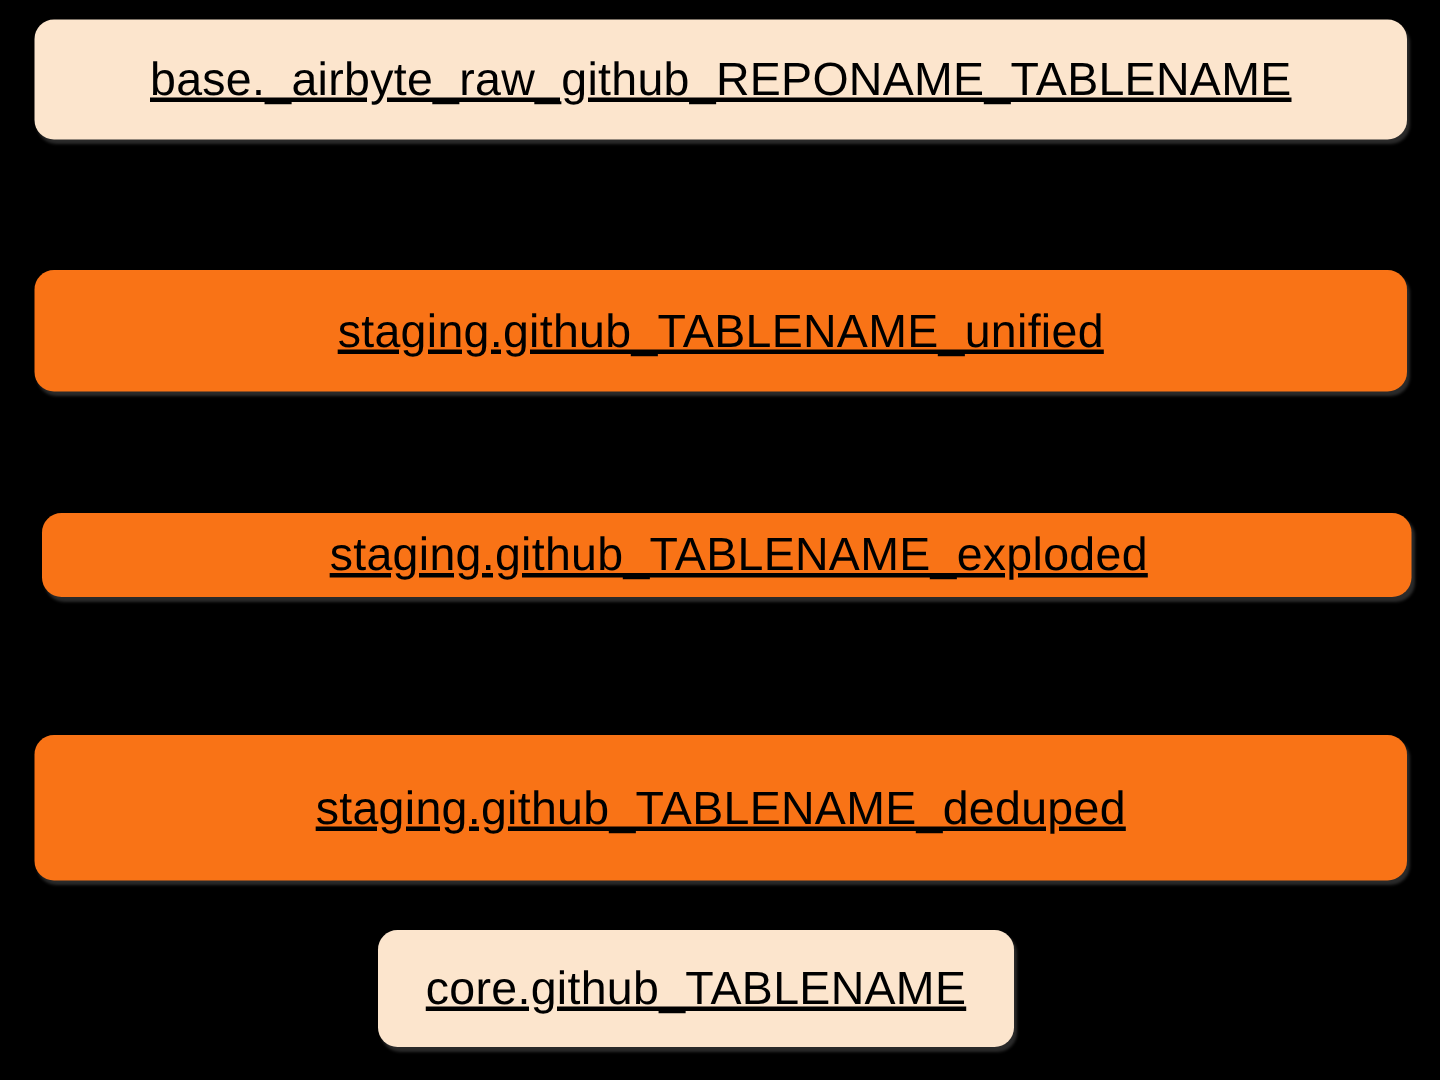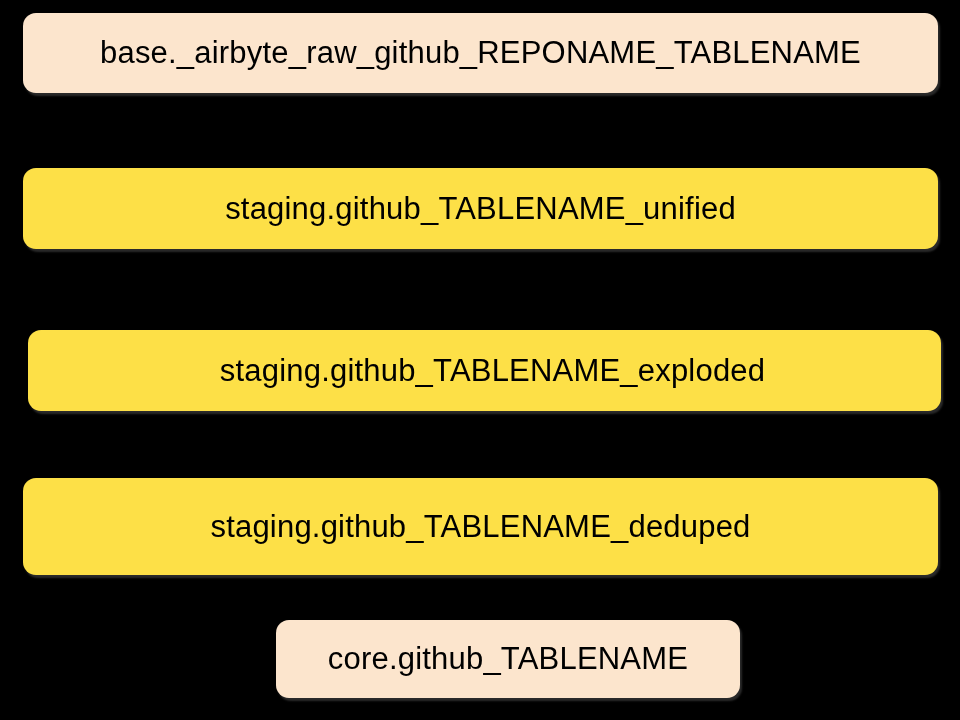--- a/index.html
+++ b/index.html
@@ -15,35 +15,36 @@
     font-family: "Liberation Sans", sans-serif;
   }
   .node {
     position: absolute;
     display: flex;
     align-items: center;
     justify-content: center;
     border-radius: 13px;
     box-shadow: 2px 3px 2px rgba(120,120,120,0.35);
     box-sizing: border-box;
+    text-decoration: underline;
   }
   .node .label {
     font-size: 31px;
     color: #000000;
     white-space: nowrap;
     letter-spacing: 0.2px;
   }
   .node.source, .node.core { background: #FCE5CD; }
-  .node.staging { background: #fde047; }
+  .node.staging { background: #f97316; margin-top: 12px; }
 
   #node-raw      { left: 23px;  top: 13px;  width: 915px; height: 80px; }
   #node-unified  { left: 23px;  top: 168px; width: 915px; height: 81px; }
-  #node-exploded { left: 28px;  top: 330px; width: 913px; height: 81px; padding-left: 16px; }
+  #node-exploded { left: 28px;  top: 330px; width: 913px; height: 56px; padding-left: 16px; }
   #node-deduped  { left: 23px;  top: 478px; width: 915px; height: 97px; }
-  #node-core     { left: 252px; top: 620px; width: 464px; height: 78px; margin-left: 24px; }
+  #node-core     { left: 252px; top: 620px; width: 424px; height: 78px; }
 </style>
 </head>
 <body>
 
 <div id="node-raw" class="node source">
   <span class="label">base._airbyte_raw_github_REPONAME_TABLENAME</span>
 </div>
 
 <div id="node-unified" class="node staging">
   <span class="label">staging.github_TABLENAME_unified</span>

